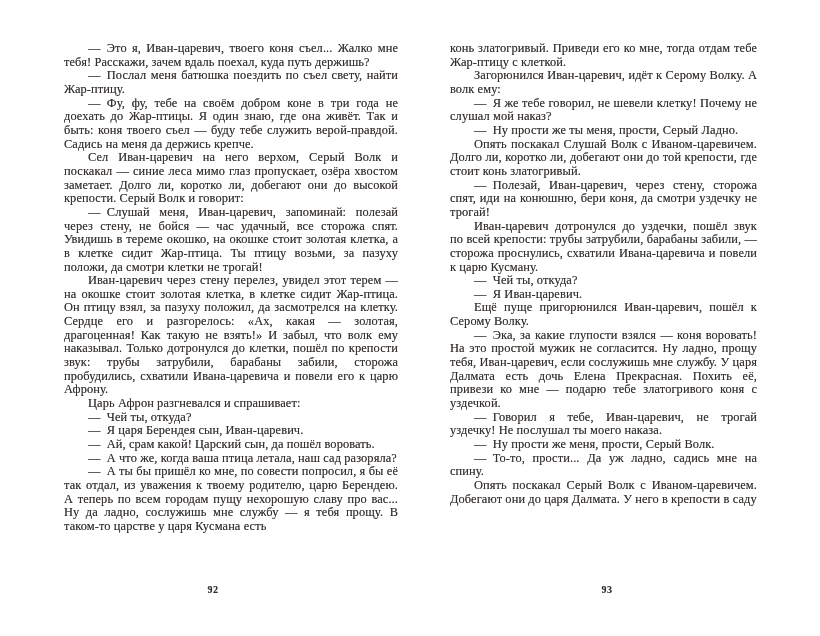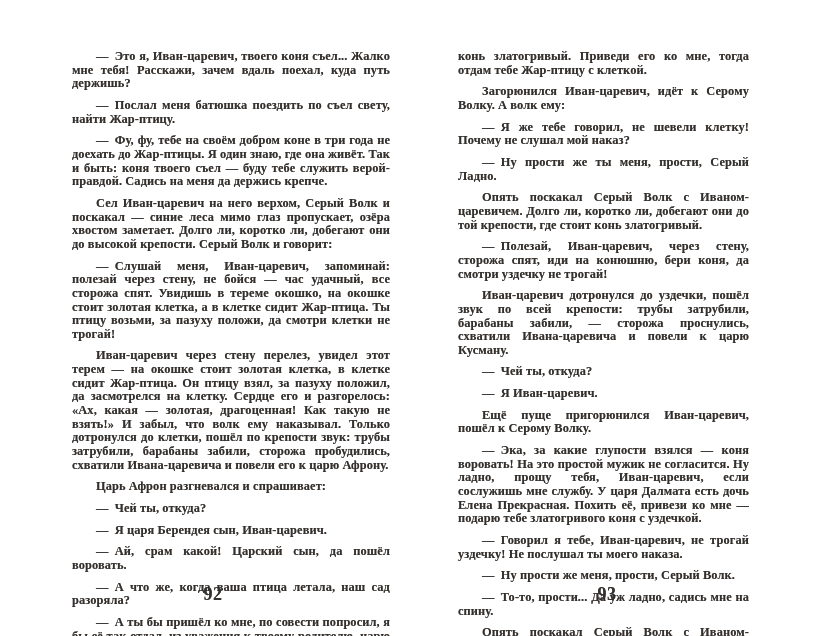--- a/index.html
+++ b/index.html
@@ -34,32 +34,31 @@
     text-align: justify;
     font-size: 12.4px;
     line-height: 13.65px;
     letter-spacing: 0.1px;
     color: #34302d;
     text-shadow: 0 0 0.45px rgba(52, 48, 45, 0.55);
     hyphens: auto;
     -webkit-hyphens: auto;
   }
   .para {
-    margin: 8px;
+    margin: 0;
     text-indent: 24px;
-    font-weight: bold;
   }
   .para.noindent {
     text-indent: 0;
   }
   .folio {
     position: absolute;
     top: 542px;
     transform: translateX(-50%);
-    font-size: 18px;
+    font-size: 10px;
     font-weight: bold;
     color: #34302d;
     text-shadow: 0 0 0.45px rgba(52, 48, 45, 0.55);
     letter-spacing: 0.5px;
   }
   .folio-left { left: 149px; }
   .folio-right { left: 157px; }
 </style>
 </head>
 <body>
@@ -83,21 +82,21 @@
       </div>
     <div class="folio folio-left">92</div>
   </div>
 
   <div class="page page-right">
     <div class="page-text">
         <p class="para noindent">конь златогривый. Приведи его ко мне, тогда отдам тебе Жар-птицу с клеткой.</p>
         <p class="para">Загорюнился Иван-царевич, идёт к Серому Волку. А волк ему:</p>
         <p class="para">— Я же тебе говорил, не шевели клетку! Почему не слушал мой наказ?</p>
         <p class="para">— Ну прости же ты меня, прости, Серый Ладно.</p>
-        <p class="para">Опять поскакал Серый Волк с Иваном-царевичем. Долго ли, коротко ли, добегают они до той крепости, где стоит конь златогривый.</p>
+        <p class="para">Опять поскакал Слушай Волк с Иваном-царевичем. Долго ли, коротко ли, добегают они до той крепости, где стоит конь златогривый.</p>
         <p class="para">— Полезай, Иван-царевич, через стену, сторожа спят, иди на конюшню, бери коня, да смотри уздечку не трогай!</p>
         <p class="para">Иван-царевич дотронулся до уздечки, пошёл звук по всей крепости: трубы затрубили, барабаны забили, — сторожа проснулись, схватили Ивана-царевича и повели к царю Кусману.</p>
         <p class="para">— Чей ты, откуда?</p>
         <p class="para">— Я Иван-царевич.</p>
         <p class="para">Ещё пуще пригорюнился Иван-царевич, пошёл к Серому Волку.</p>
         <p class="para">— Эка, за какие глупости взялся — коня воровать! На это простой мужик не согласится. Ну ладно, прощу тебя, Иван-царевич, если сослужишь мне службу. У царя Далмата есть дочь Елена Прекрасная. Похить её, привези ко мне — подарю тебе златогривого коня с уздечкой.</p>
         <p class="para">— Говорил я тебе, Иван-царевич, не трогай уздечку! Не послушал ты моего наказа.</p>
         <p class="para">— Ну прости же меня, прости, Серый Волк.</p>
         <p class="para">— То-то, прости... Да уж ладно, садись мне на спину.</p>
         <p class="para">Опять поскакал Серый Волк с Иваном-царевичем. Добегают они до царя Далмата. У него в крепости в саду</p>

